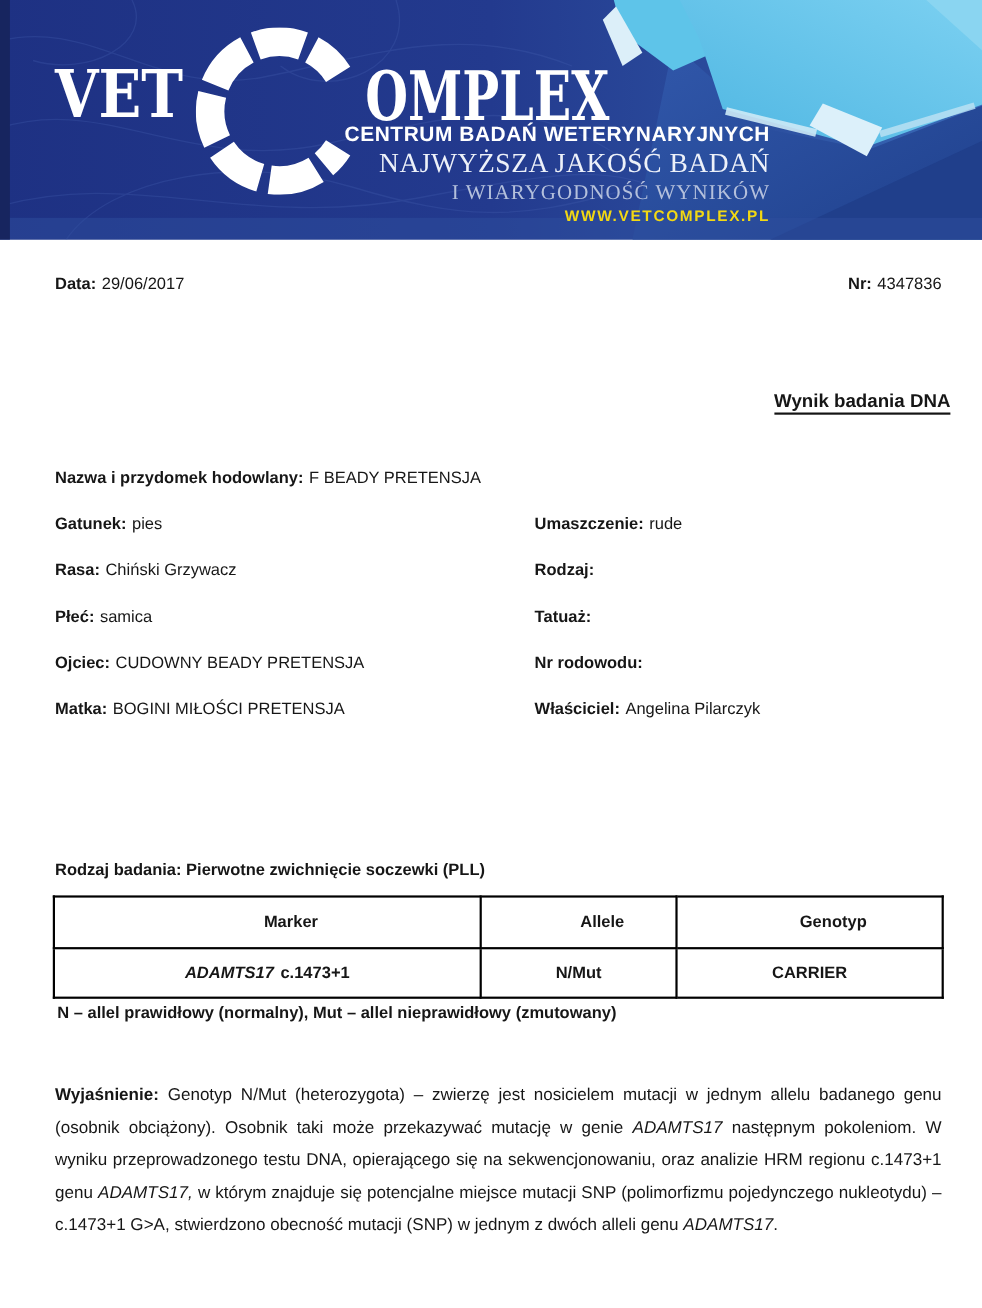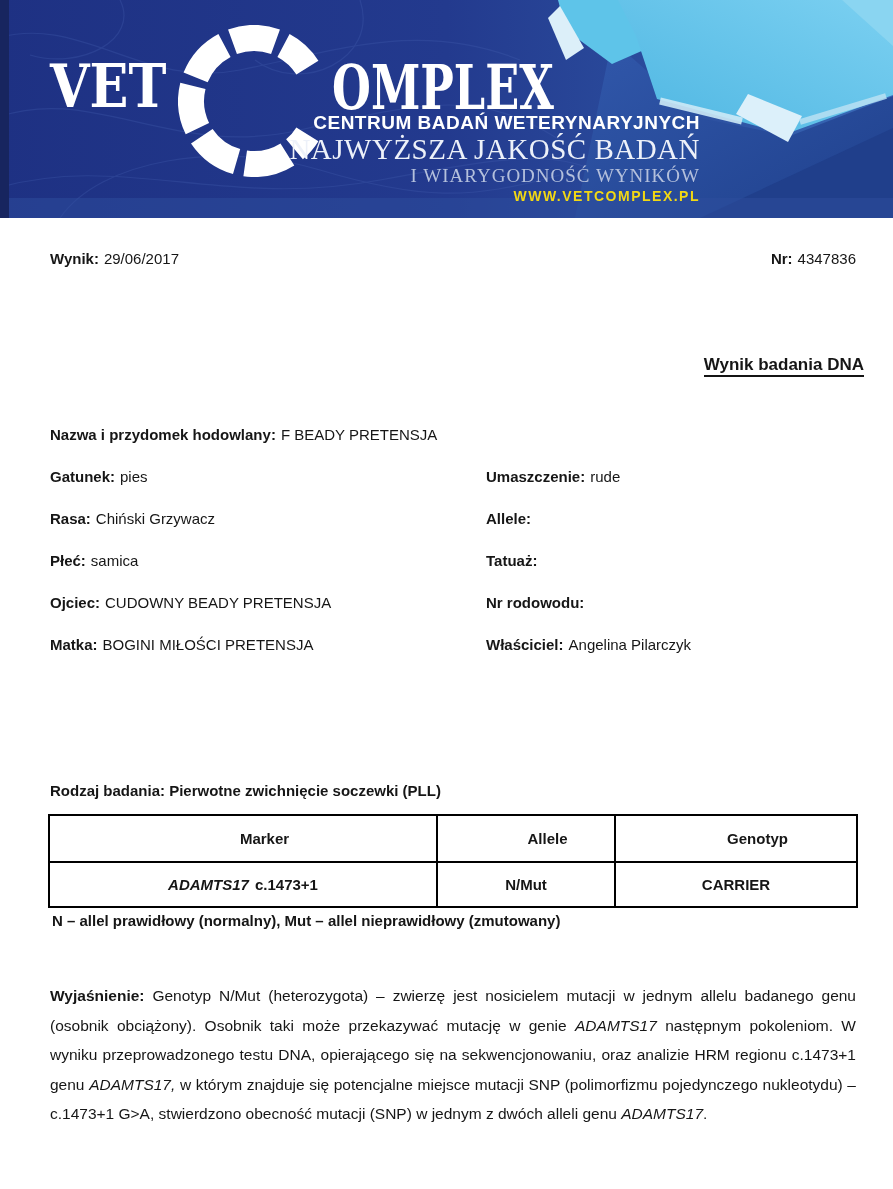--- a/index.html
+++ b/index.html
@@ -16,21 +16,21 @@
     transform:scaleX(.85);transform-origin:left top;letter-spacing:0px;white-space:nowrap;
   }
   .logo-ring{position:absolute;left:178px;top:25px;}
   .logo-omplex{
     position:absolute;left:332px;top:57px;color:#ffffff;
     font-family:"DejaVu Serif",serif;font-weight:bold;font-size:62px;line-height:1;
     transform:scaleX(.72);transform-origin:left top;white-space:nowrap;
   }
   .taglines{position:absolute;right:193px;top:113px;text-align:right;white-space:nowrap;}
   .tag1{font-weight:bold;font-size:19px;letter-spacing:.5px;color:#ffffff;line-height:20px;}
-  .tag2{font-family:"Liberation Serif",serif;font-size:29px;letter-spacing:.5px;color:#edf1f9;line-height:32px;}
+  .tag2{font-family:"Liberation Serif",serif;font-size:25px;letter-spacing:.5px;color:#edf1f9;line-height:32px;}
   .tag3{font-family:"Liberation Serif",serif;font-size:19px;letter-spacing:1px;color:#b4c0dc;line-height:21px;}
   .tag4{font-family:Liberation Sans, sans-serif;font-weight:bold;font-size:14px;letter-spacing:1.5px;color:#f2d813;line-height:19px;margin-top:1px;}
   
   .meta{position:absolute;top:250px;left:50px;width:806px;display:flex;justify-content:space-between;font-size:15px;}
   .lbl{font-weight:bold;margin-right:5px;}
   .title-wrap{position:absolute;top:355px;left:56px;width:808px;text-align:right;}
   .title-text{font-weight:bold;font-size:17px;border-bottom:2px solid #141414;padding-bottom:1px;}
   .fields{position:absolute;top:426px;left:50px;width:806px;font-size:15px;}
   .frow{position:relative;height:42px;}
   .fcell{position:absolute;top:0;left:0;white-space:nowrap;}
@@ -118,21 +118,21 @@
     <div class="taglines">
       <div class="tag1">CENTRUM BADAŃ WETERYNARYJNYCH</div>
       <div class="tag2">NAJWYŻSZA JAKOŚĆ BADAŃ</div>
       <div class="tag3">I WIARYGODNOŚĆ WYNIKÓW</div>
       <div class="tag4">WWW.VETCOMPLEX.PL</div>
     </div>
   </div>
 
   <div class="meta">
     <div>
-      <span class="lbl">Wynik:</span><span>29/06/2017</span>
+      <span class="lbl">Data:</span><span>29/06/2017</span>
     </div>
     <div>
       <span class="lbl">Nr:</span><span>4347836</span>
     </div>
   </div>
 
   <div class="title-wrap">
     <span class="title-text">Wynik badania DNA</span>
   </div>
 
@@ -150,21 +150,21 @@
       <div class="fcell right">
         <span class="lbl">Umaszczenie:</span><span>rude</span>
       </div>
     </div>
 
     <div class="frow">
       <div class="fcell">
         <span class="lbl">Rasa:</span><span>Chiński Grzywacz</span>
       </div>
       <div class="fcell right">
-        <span class="lbl">Allele:</span><span></span>
+        <span class="lbl">Rodzaj:</span><span></span>
       </div>
     </div>
 
 
     <div class="frow">
       <div class="fcell">
         <span class="lbl">Płeć:</span><span>samica</span>
       </div>
       <div class="fcell right">
         <span class="lbl">Tatuaż:</span><span></span>

